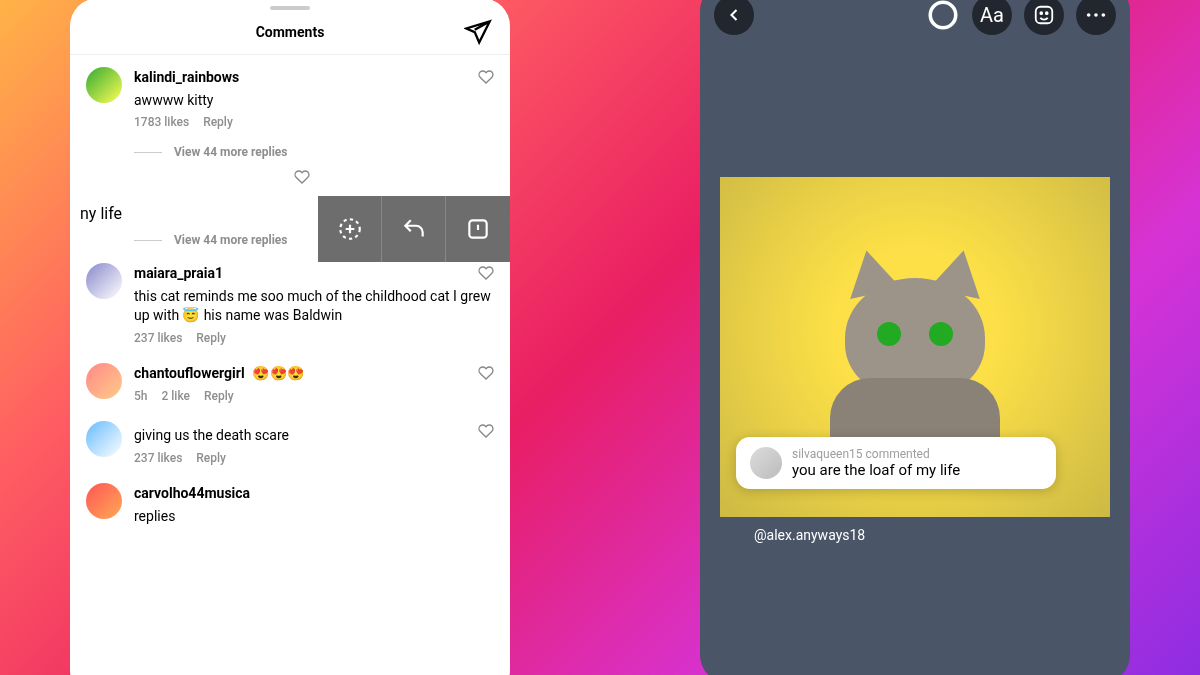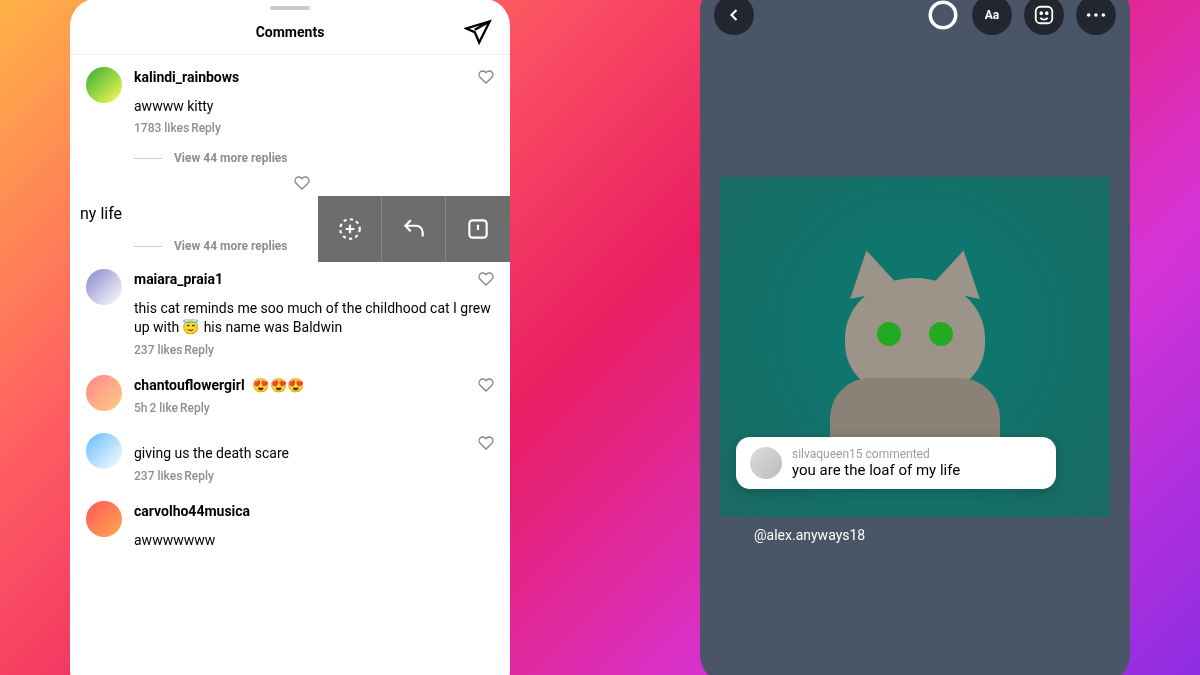--- a/index.html
+++ b/index.html
@@ -16,41 +16,41 @@
 .comment-list { padding: 0 0 0 0; }
 .comment { display: flex; padding: 12px 16px 6px 16px; position: relative; }
 .avatar { width: 36px; height: 36px; border-radius: 50%; background: #ccc; flex-shrink: 0; margin-right: 12px; }
 .av1 { background: linear-gradient(135deg,#3a3,#ff5); }
 .av2 { background: linear-gradient(135deg,#88c,#fff); }
 .av3 { background: linear-gradient(135deg,#f88,#fc8); }
 .av4 { background: linear-gradient(135deg,#6bf,#fff); }
 .av5 { background: linear-gradient(135deg,#f55,#fa5); }
 .comment-body { flex: 1; }
 .username { font-weight: 700; font-size: 14px; }
-.comment-text { font-size: 14px; line-height: 1.35; margin-top: 11px; }
-.comment-meta { display: flex; gap: 2px; margin-top: 6px; font-size: 12px; color: #8e8e8e; font-weight: 500; }
+.comment-text { font-size: 14px; line-height: 1.35; margin-top: 5px; }
+.comment-meta { display: flex; gap: 14px; margin-top: 6px; font-size: 12px; color: #8e8e8e; font-weight: 500; }
 .heart-btn { position: absolute; right: 16px; top: 14px; }
 .heart-svg { width: 16px; height: 16px; }
 .view-replies { display: flex; align-items: center; gap: 12px; margin: 10px 0 4px 64px; font-size: 12px; color: #8e8e8e; font-weight: 700; }
 .view-replies::before { content:""; width: 28px; height: 1px; background: #ccc; }
 .partial-text { position: absolute; left: 10px; top: 206px; font-size: 16px; color: #000; }
 
 
 .context-menu { position: absolute; right: 0; top: 198px; background: #6d6d6d; display: flex; padding: 0; height: 66px; }
 .ctx-btn { width: 64px; display: flex; align-items: center; justify-content: center; border-right: 1px solid #888; }
 .ctx-btn:last-child { border-right: none; }
 .ctx-icon { stroke: #fff; fill: none; stroke-width: 2; }
 
 
 .story-top { display: flex; align-items: center; justify-content: space-between; padding: 12px 14px; }
 .back-btn { }
 .top-tools { display: flex; gap: 12px; align-items: center; }
 .tool-circle { width: 40px; height: 40px; border-radius: 50%; background: rgba(0,0,0,0.55); display: flex; align-items: center; justify-content: center; }
 .story-image-wrap { margin: 130px 20px 0; position: relative; }
-.story-image { width: 100%; height: 340px; background: #0f766e; border-radius: 0; position: relative; overflow:hidden; }
+.story-image { width: 100%; height: 340px; background: #fde047; border-radius: 0; position: relative; overflow:hidden; }
 .cat { position:absolute; left:50%; top:50%; transform:translate(-50%,-45%); width:180px; height:220px; }
 .cat-head { width:140px; height:120px; background: #9c9488; border-radius: 50% 50% 45% 45%; position:absolute; left:20px; top:30px; }
 .cat-ear-l, .cat-ear-r { width:0; height:0; border-left:26px solid transparent; border-right:26px solid transparent; border-bottom:44px solid #9c9488; position:absolute; top:2px; }
 .cat-ear-l { left:20px; transform:rotate(-12deg); }
 .cat-ear-r { right:20px; transform:rotate(12deg); }
 .cat-eye { width:24px; height:24px; background:#2a2; border-radius:50%; position:absolute; top:74px; }
 .cat-eye.l { left:52px; } .cat-eye.r { right:52px; }
 .cat-body { width:170px; height:110px; background:#8a8276; border-radius:40px 40px 10px 10px; position:absolute; left:5px; top:130px; }
 .story-image::before { content:""; position:absolute; inset:0; background: radial-gradient(circle at 50% 45%, transparent 30%, rgba(60,70,60,0.25) 100%); }
 
@@ -159,21 +159,21 @@
           <svg class="heart-svg" viewBox="0 0 24 24" fill="none" stroke="#888" stroke-width="2">
             <path d="M20.8 4.6a5.5 5.5 0 0 0-7.8 0L12 5.6l-1-1a5.5 5.5 0 0 0-7.8 7.8l1 1L12 21l7.8-7.6 1-1a5.5 5.5 0 0 0 0-7.8z"></path>
           </svg>
         </span>
     </div>
 
     <div class="comment">
       <div class="avatar av5"></div>
       <div class="comment-body">
         <div><span class="username">carvolho44musica</span></div>
-        <div class="comment-text">awwwwwww</div>
+        <div class="comment-text">replies</div>
       </div>
     </div>
   </div>
 
   <div class="context-menu">
     <div class="ctx-btn">
       <svg class="ctx-icon" width="26" height="26" viewBox="0 0 24 24">
           <circle cx="12" cy="12" r="9" stroke-dasharray="3 3"></circle>
           <path d="M12 8v8M8 12h8"></path>
         </svg>
@@ -199,21 +199,21 @@
           <path d="M15 18l-6-6 6-6"></path>
         </svg>
     </div>
     <div class="top-tools">
       <span>
           <svg width="34" height="34" viewBox="0 0 24 24" fill="none" stroke="#fff" stroke-width="2.5">
             <circle cx="12" cy="12" r="9"></circle>
           </svg>
         </span>
       <div class="tool-circle">
-          <span style="color:#fff;font-weight:700;font-size:12px">Aa</span>
+          <span style="color:#fff;font-weight:400;font-size:20px">Aa</span>
         </div>
       <div class="tool-circle">
         <svg width="22" height="22" viewBox="0 0 24 24" fill="none" stroke="#fff" stroke-width="2">
             <rect x="3" y="3" width="18" height="18" rx="5"></rect>
             <circle cx="9" cy="10" r="1" fill="#fff"></circle>
             <circle cx="15" cy="10" r="1" fill="#fff"></circle>
             <path d="M8 15c1 1.5 2.5 2 4 2s3-.5 4-2"></path>
           </svg>
       </div>
       <div class="tool-circle">

